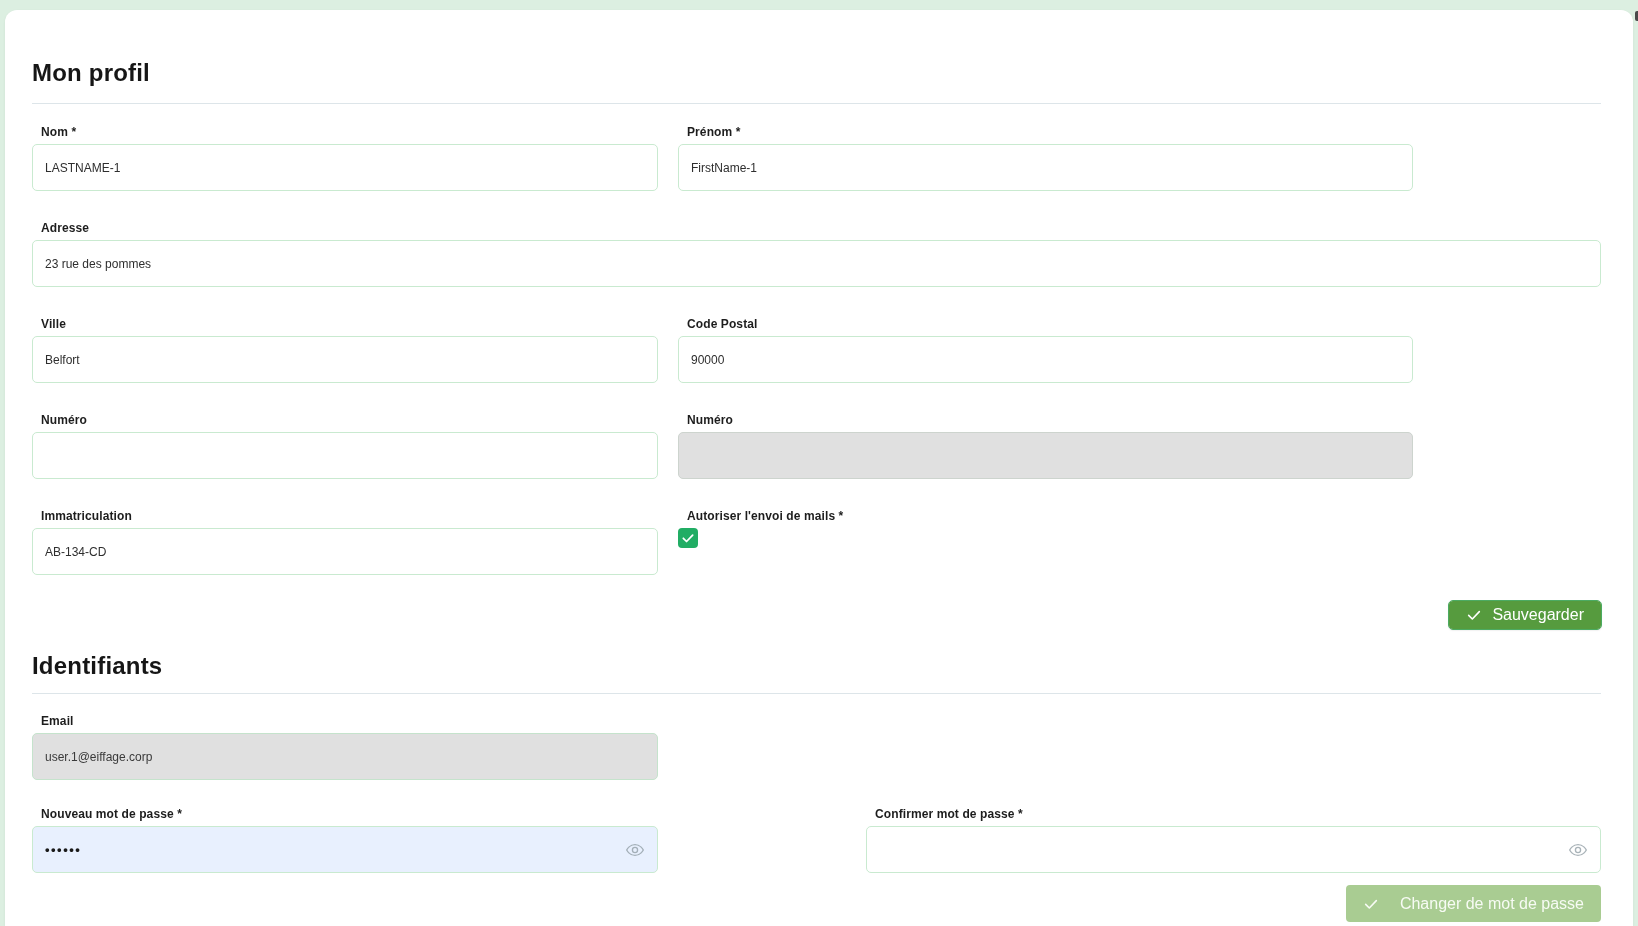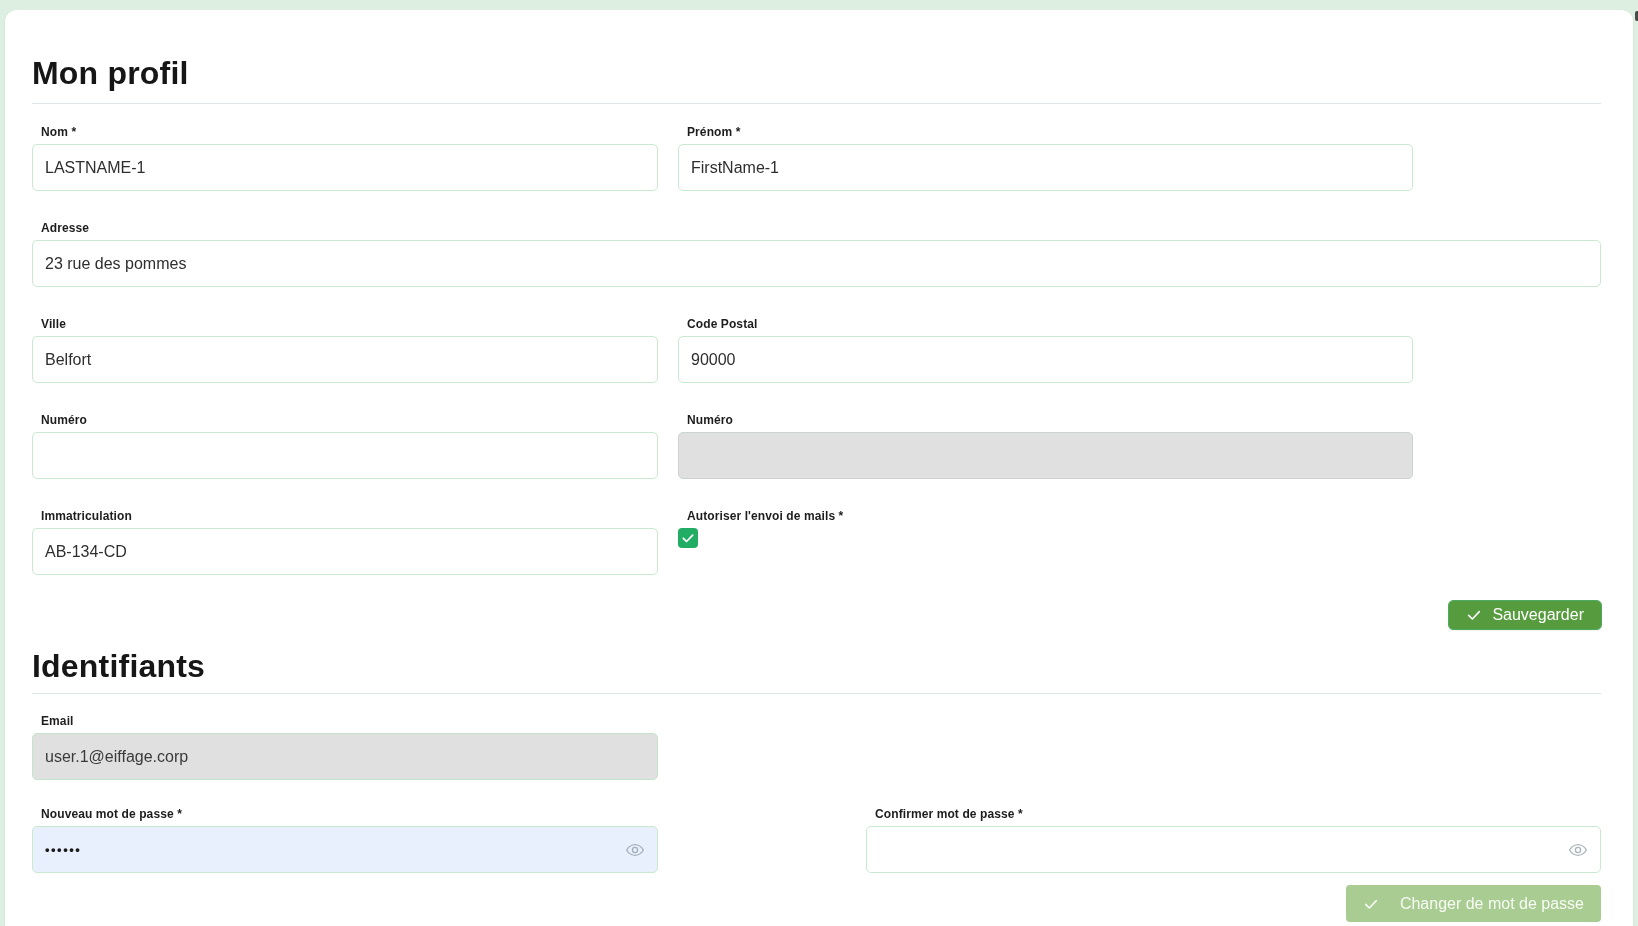--- a/index.html
+++ b/index.html
@@ -19,21 +19,21 @@
   }
   .scroll-artifact {
     position: absolute;
     right: 0; top: 11px;
     width: 3px; height: 10px;
     background: #4a4a4a;
     border-radius: 2px 0 0 2px;
   }
   h1.section-title {
     margin-top: 47px;
-    font-size: 32px;
+    font-size: 24px;
     line-height: 32px;
     font-weight: 600;
     color: #161616;
     letter-spacing: 0.2px;
   }
   h1.section-title.second { margin-top: 21px; }
   hr.divider {
     border: none;
     border-top: 1px solid #dde5e9;
     margin-top: 14px;
@@ -57,21 +57,21 @@
   }
   .input-wrap { position: relative; }
   .text-input {
     width: 100%;
     height: 47px;
     border: 1px solid #c9ead0;
     border-radius: 5px;
     background: #ffffff;
     padding: 0 40px 0 12px;
     font-family: "Liberation Sans", sans-serif;
-    font-size: 16px;
+    font-size: 12px;
     color: #2e2e2e;
     outline: none;
   }
   .text-input.no-icon { padding-right: 12px; }
   .text-input.disabled-gray {
     background: #e0e0e0;
     border-color: #cdd4ce;
     color: #3a3a3a;
   }
   .text-input.disabled-green-border {

